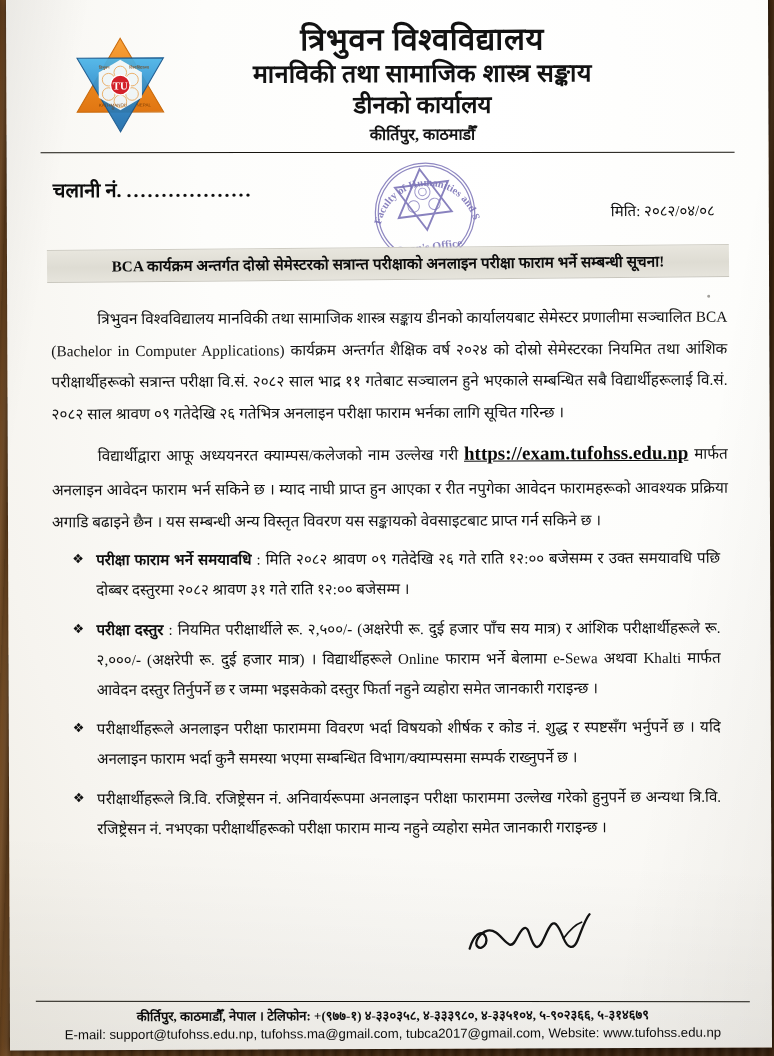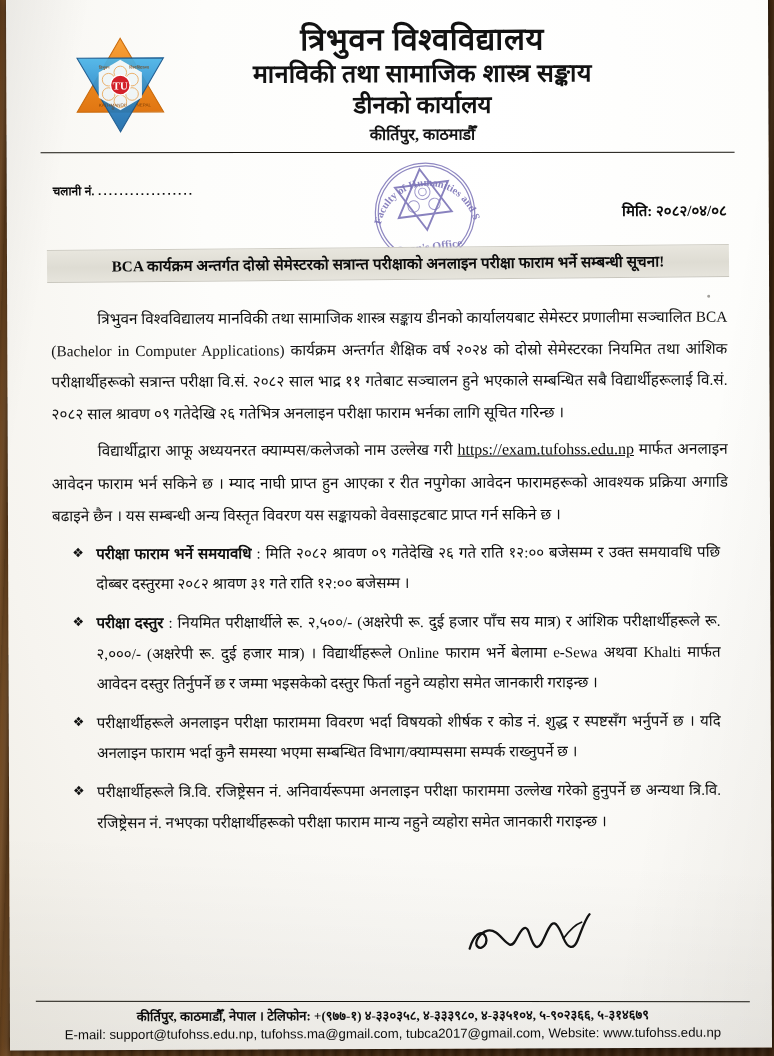--- a/index.html
+++ b/index.html
@@ -118,34 +118,34 @@
 
   
   .refrow {
     position: relative;
     height: 86px;
     margin-top: 6px;
   }
   .chalani {
     position: absolute;
     left: 12px;
-    top: 22px;
-    font-family: Liberation Sans, sans-serif;
-    font-size: 12px;
+    top: 16px;
+    font-family: Liberation Serif, serif;
+    font-size: 20px;
     font-weight: 700;
     white-space: nowrap;
   }
   .dots { letter-spacing: 2px; font-weight: 700; }
   .miti {
     position: absolute;
-    right: 8px;
+    right: 20px;
     top: 42px;
     font-family: "Liberation Serif", serif;
     font-size: 15px;
-    font-weight: 700;
+    font-weight: 400;
     white-space: nowrap;
   }
 
   
   .stamp {
     position: absolute;
     left: 322px;
     top: -6px;
     width: 124px;
     height: 116px;
@@ -177,21 +177,22 @@
     font-family: "Liberation Serif", serif;
     font-size: 15.3px;
     line-height: 2.06;
     text-align: justify;
     color: #101010;
   }
   .para { margin-bottom: 6px; text-indent: 46px; }
   a.link {
     color: #0a0a0a;
     text-decoration: underline;
-    font-size: 16px;
+    font-size: 19px;
+    font-weight: bold;
   }
 
   .bullets { margin-top: 8px; padding: 0 8px 0 18px; }
   .bullet {
     position: relative;
     padding-left: 26px;
     margin-bottom: 9px;
     font-family: "Liberation Serif", serif;
     font-size: 15.1px;
     line-height: 2.0;

